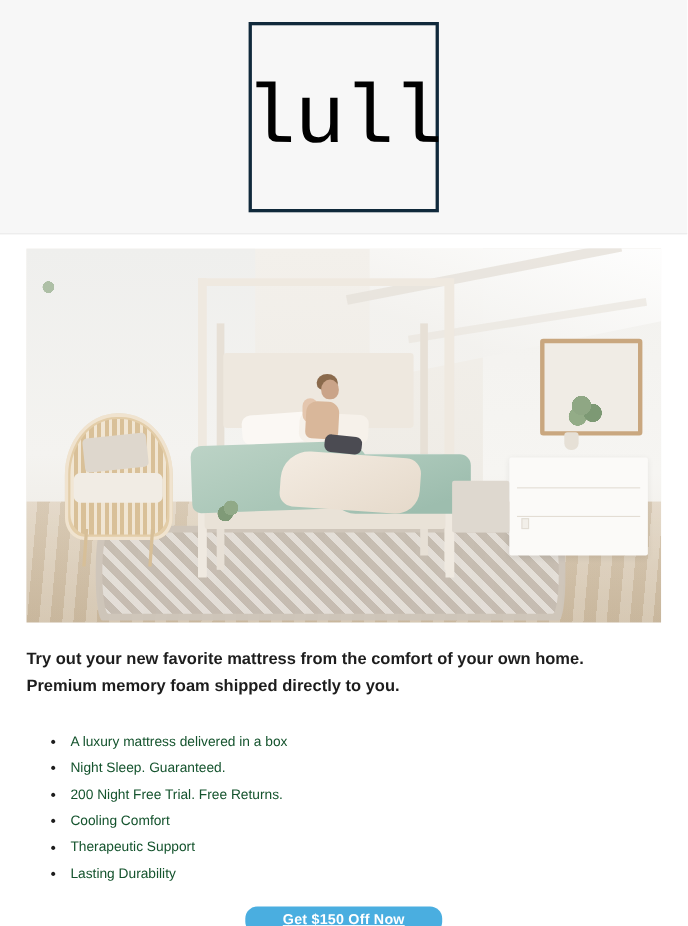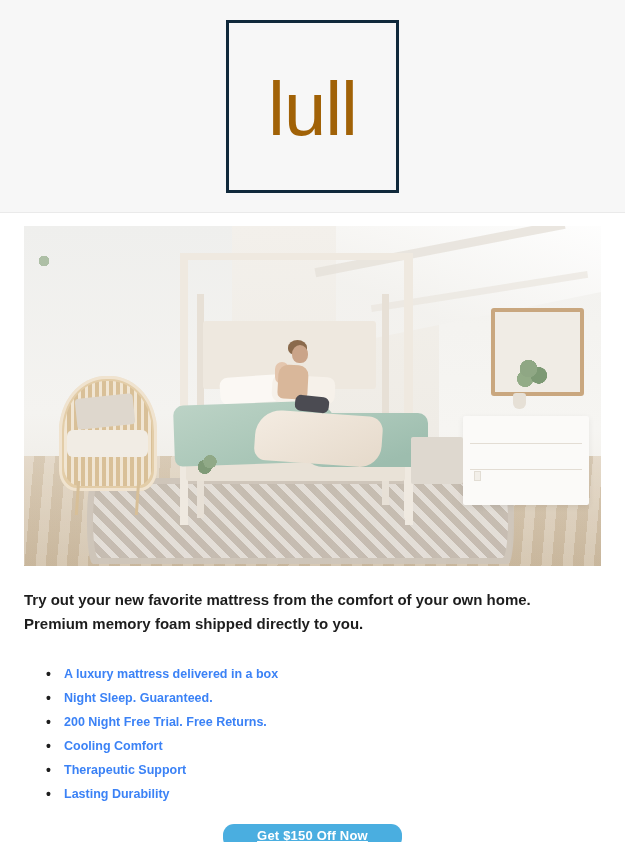--- a/index.html
+++ b/index.html
@@ -34,24 +34,24 @@
   .logo-box {
     width: 173px;
     height: 173px;
     border: 3px solid #10293b;
     display: flex;
     align-items: center;
     justify-content: center;
     background: #f7f7f7;
   }
   .logo-text {
-    font-family: Liberation Sans, sans-serif;
+    font-family: Liberation Mono, monospace;
     font-size: 76px;
     line-height: 76px;
-    color: #a16207;
+    color: #000000;
     font-weight: 300;
     letter-spacing: -1px;
     margin-top: 6px;
     user-select: none;
   }
 
   
   .hero-wrap {
     padding: 13px 24px 0 24px;
   }
@@ -271,22 +271,22 @@
   }
   .feature-list {
     margin: 26px 0 0 0;
     padding-left: 40px;
     list-style: none;
   }
   .feature-list li {
     position: relative;
     font-size: 12.5px;
     line-height: 24px;
-    color: #3b82f6;
-    font-weight: bold;
+    color: #14532d;
+    font-weight: normal;
     margin-bottom: 0;
     padding-bottom: 0;
   }
   .feature-list li::before {
     content: "•";
     position: absolute;
     left: -18px;
     top: 0;
     color: #1d1d1d;
     font-size: 14px;

